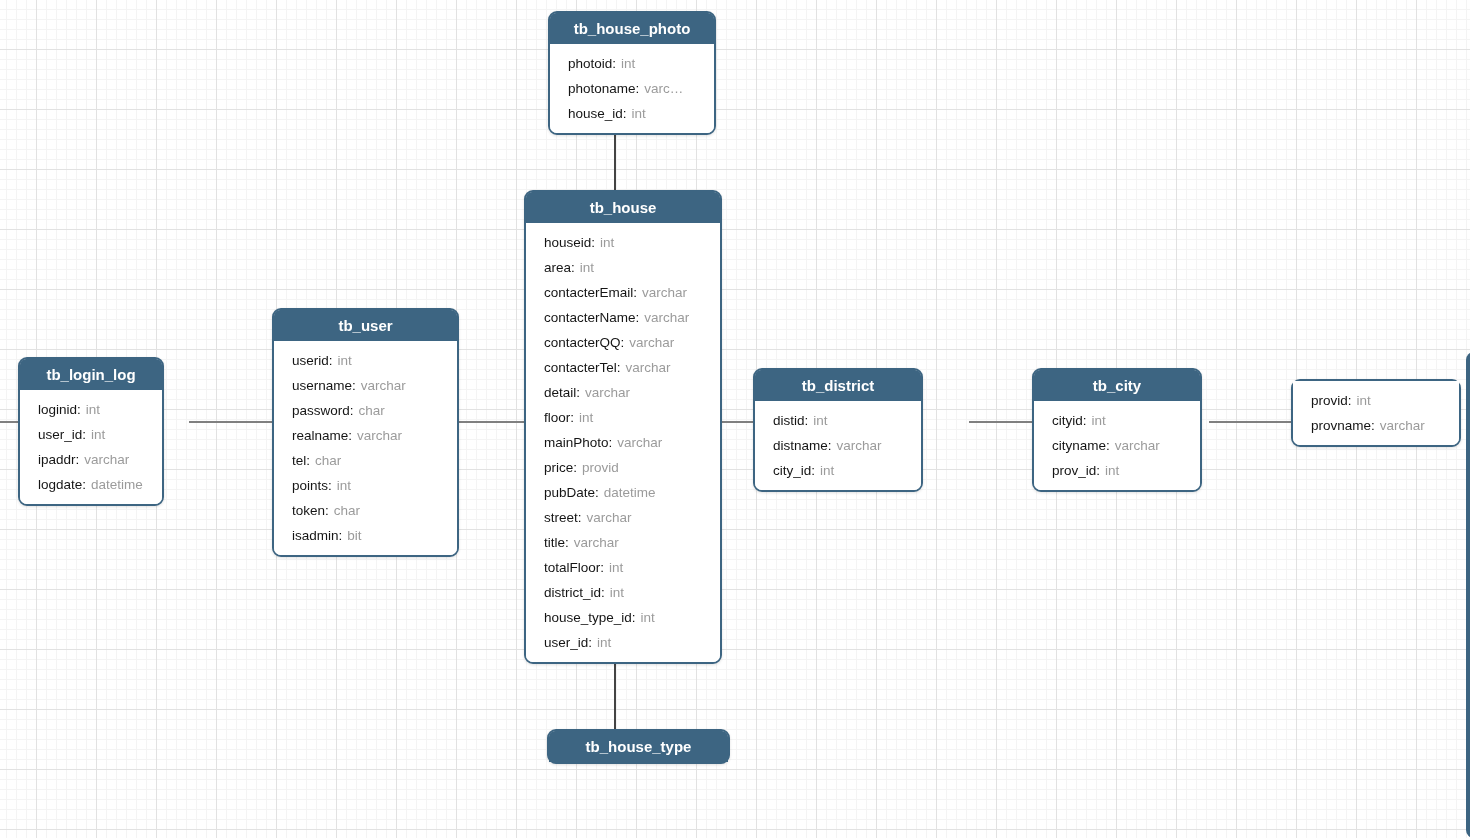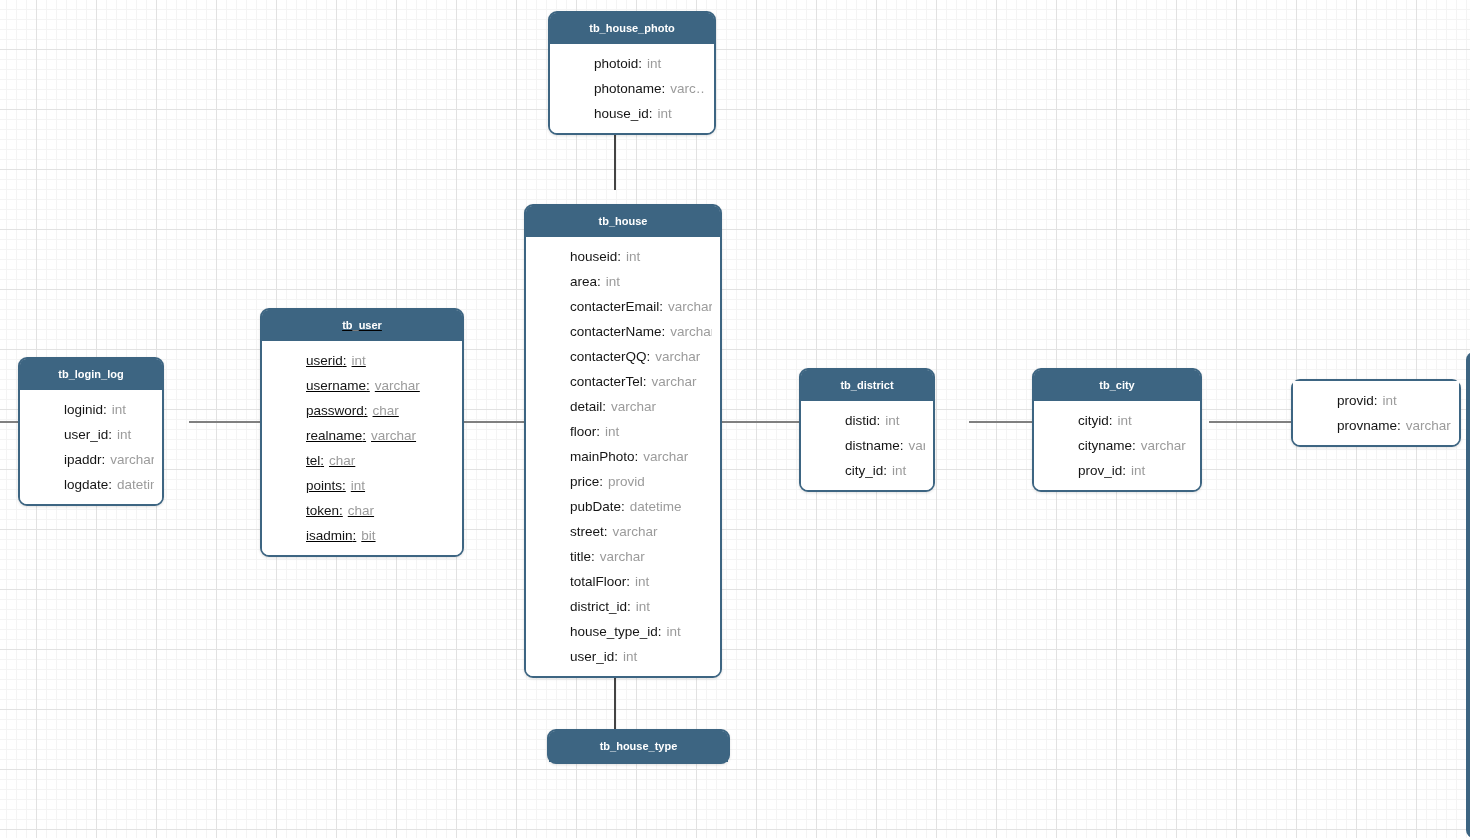--- a/index.html
+++ b/index.html
@@ -35,30 +35,30 @@
     background:var(--body-bg);
     border:2px solid var(--border);
     border-radius:9px;
     box-shadow:0 1px 3px rgba(0,0,0,.12);
     z-index:2;
   }
   .table-header{
     background:var(--header-bg);
     color:var(--header-text);
     font-weight:bold;
-    font-size:11px;
+    font-size:15px;
     line-height:31px;
     height:31px;
     text-align:center;
     border-radius:6px 6px 0 0;
     white-space:nowrap;
     overflow:hidden;
   }
   .table-body{
-    padding:7px 8px 7px 44px;
+    padding:7px 8px 7px 18px;
     border-radius:0 0 7px 7px;
     background:var(--body-bg);
   }
   .field-row{
     height:25px;
     line-height:25px;
     font-size:13.5px;
     white-space:nowrap;
     overflow:hidden;
   }
@@ -78,21 +78,21 @@
 
 <div id="canvas">
     <div class="table-box" style="left: 548px; top: 11px; width: 168px;">
       <div class="table-header">tb_house_photo</div>
       <div class="table-body">
         <div class="field-row"><span class="fname">photoid</span><span class="ftype">int</span></div>
         <div class="field-row"><span class="fname">photoname</span><span class="ftype">varc…</span></div>
         <div class="field-row"><span class="fname">house_id</span><span class="ftype">int</span></div>
       </div>
     </div>
-    <div class="table-box" style="left: 524px; top: 204px; width: 198px;">
+    <div class="table-box" style="left: 524px; top: 190px; width: 198px;">
       <div class="table-header">tb_house</div>
       <div class="table-body">
         <div class="field-row"><span class="fname">houseid</span><span class="ftype">int</span></div>
         <div class="field-row"><span class="fname">area</span><span class="ftype">int</span></div>
         <div class="field-row"><span class="fname">contacterEmail</span><span class="ftype">varchar</span></div>
         <div class="field-row"><span class="fname">contacterName</span><span class="ftype">varchar</span></div>
         <div class="field-row"><span class="fname">contacterQQ</span><span class="ftype">varchar</span></div>
         <div class="field-row"><span class="fname">contacterTel</span><span class="ftype">varchar</span></div>
         <div class="field-row"><span class="fname">detail</span><span class="ftype">varchar</span></div>
         <div class="field-row"><span class="fname">floor</span><span class="ftype">int</span></div>
@@ -100,21 +100,21 @@
         <div class="field-row"><span class="fname">price</span><span class="ftype">provid</span></div>
         <div class="field-row"><span class="fname">pubDate</span><span class="ftype">datetime</span></div>
         <div class="field-row"><span class="fname">street</span><span class="ftype">varchar</span></div>
         <div class="field-row"><span class="fname">title</span><span class="ftype">varchar</span></div>
         <div class="field-row"><span class="fname">totalFloor</span><span class="ftype">int</span></div>
         <div class="field-row"><span class="fname">district_id</span><span class="ftype">int</span></div>
         <div class="field-row"><span class="fname">house_type_id</span><span class="ftype">int</span></div>
         <div class="field-row"><span class="fname">user_id</span><span class="ftype">int</span></div>
       </div>
     </div>
-    <div class="table-box" style="left: 260px; top: 308px; width: 204px; text-decoration: underline;">
+    <div class="table-box" style="left: 272px; top: 308px; width: 187px;">
       <div class="table-header">tb_user</div>
       <div class="table-body">
         <div class="field-row"><span class="fname">userid</span><span class="ftype">int</span></div>
         <div class="field-row"><span class="fname">username</span><span class="ftype">varchar</span></div>
         <div class="field-row"><span class="fname">password</span><span class="ftype">char</span></div>
         <div class="field-row"><span class="fname">realname</span><span class="ftype">varchar</span></div>
         <div class="field-row"><span class="fname">tel</span><span class="ftype">char</span></div>
         <div class="field-row"><span class="fname">points</span><span class="ftype">int</span></div>
         <div class="field-row"><span class="fname">token</span><span class="ftype">char</span></div>
         <div class="field-row"><span class="fname">isadmin</span><span class="ftype">bit</span></div>
@@ -122,21 +122,21 @@
     </div>
     <div class="table-box" style="left: 18px; top: 357px; width: 146px;">
       <div class="table-header">tb_login_log</div>
       <div class="table-body">
         <div class="field-row"><span class="fname">loginid</span><span class="ftype">int</span></div>
         <div class="field-row"><span class="fname">user_id</span><span class="ftype">int</span></div>
         <div class="field-row"><span class="fname">ipaddr</span><span class="ftype">varchar</span></div>
         <div class="field-row"><span class="fname">logdate</span><span class="ftype">datetime</span></div>
       </div>
     </div>
-    <div class="table-box" style="left: 799px; top: 368px; width: 136px;">
+    <div class="table-box" style="left: 753px; top: 368px; width: 170px;">
       <div class="table-header">tb_district</div>
       <div class="table-body">
         <div class="field-row"><span class="fname">distid</span><span class="ftype">int</span></div>
         <div class="field-row"><span class="fname">distname</span><span class="ftype">varchar</span></div>
         <div class="field-row"><span class="fname">city_id</span><span class="ftype">int</span></div>
       </div>
     </div>
     <div class="table-box" style="left: 1032px; top: 368px; width: 170px;">
       <div class="table-header">tb_city</div>
       <div class="table-body">

